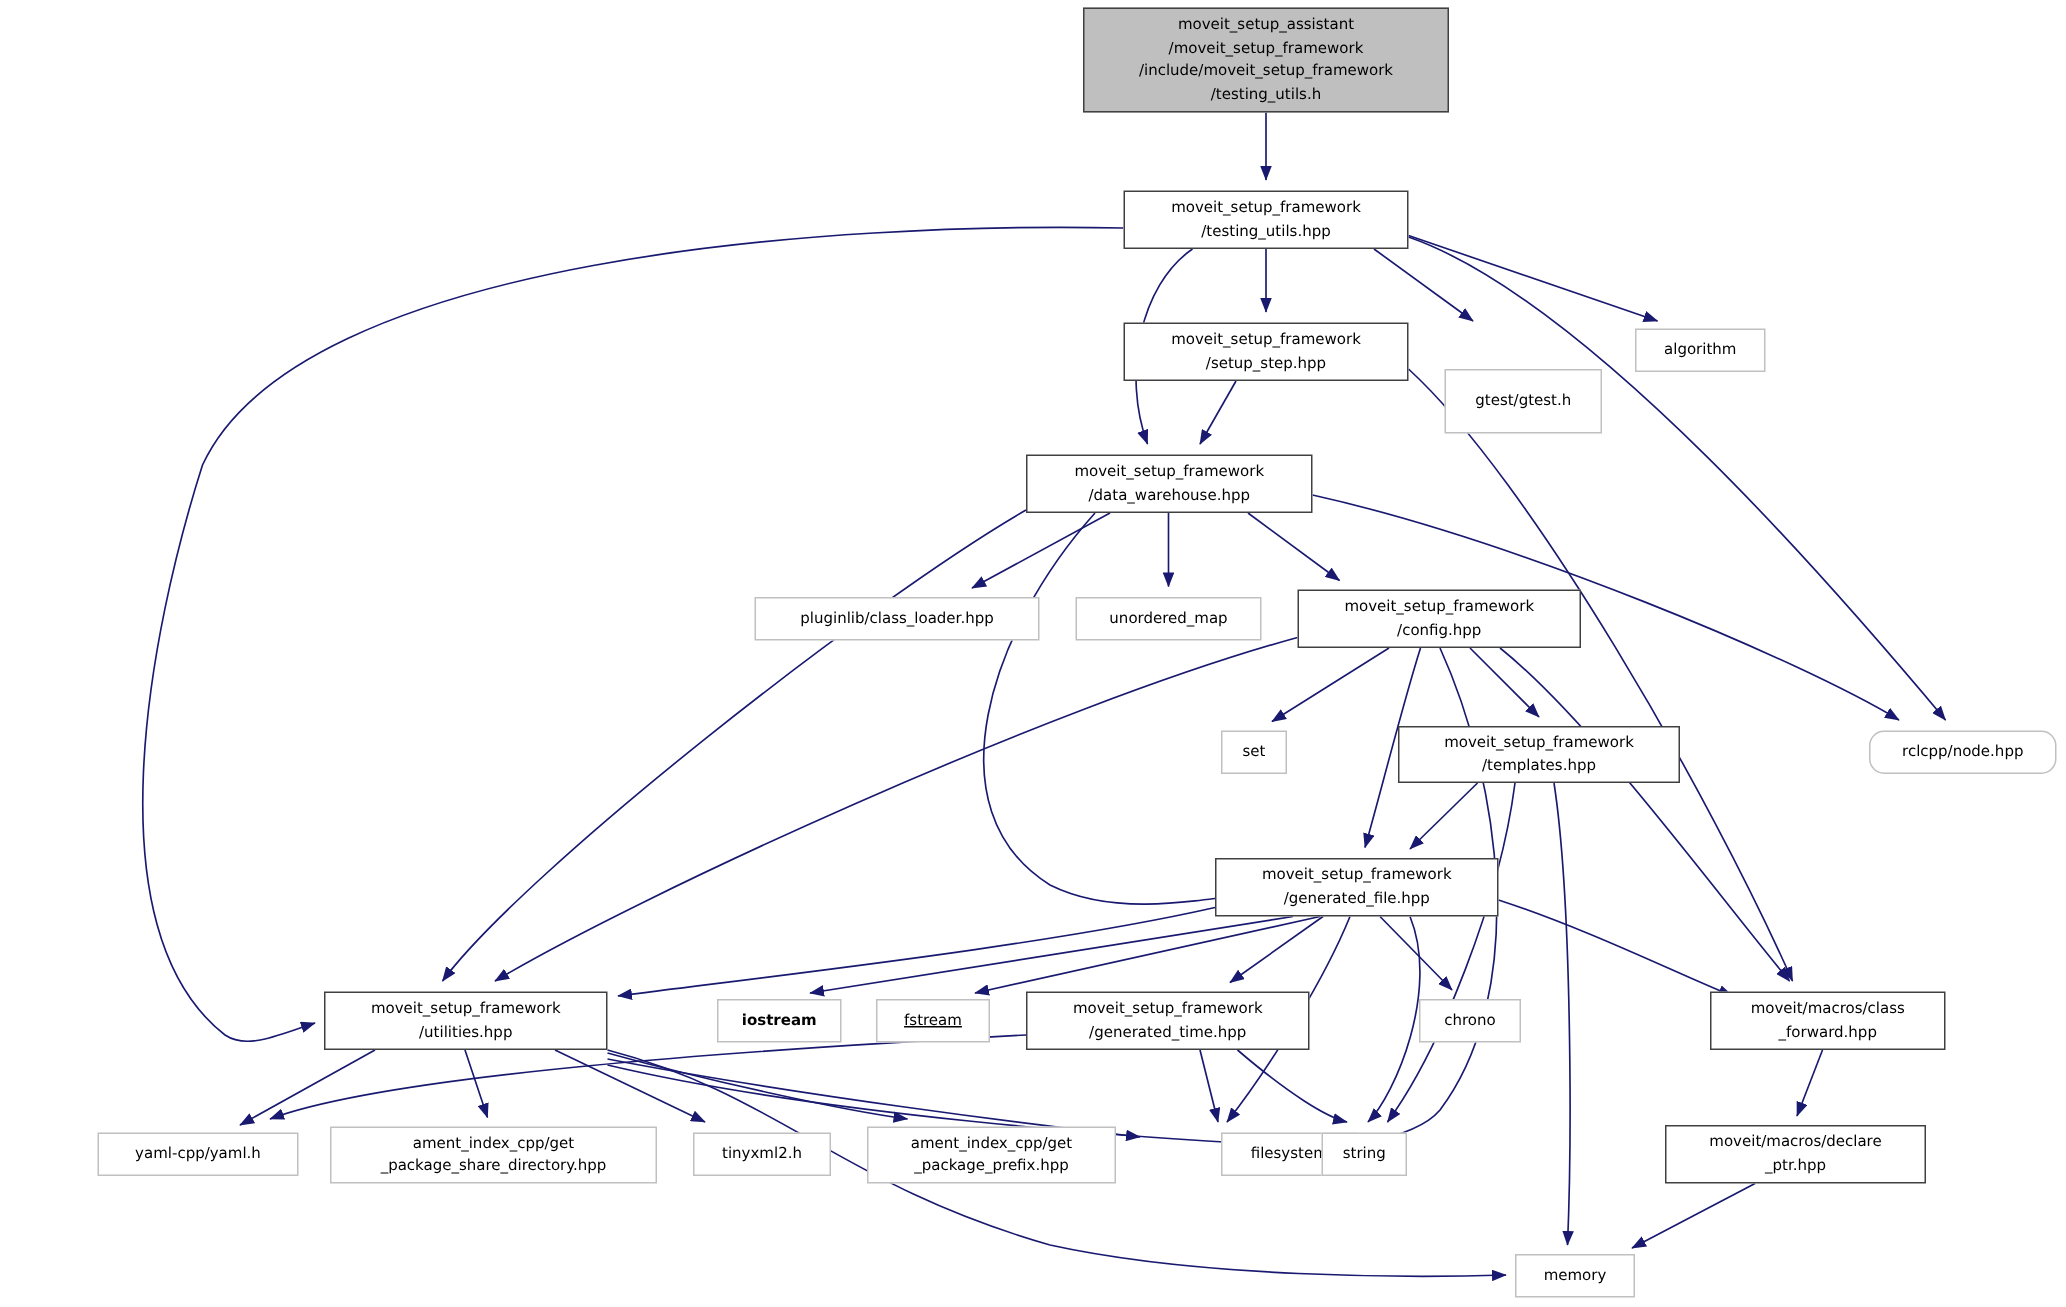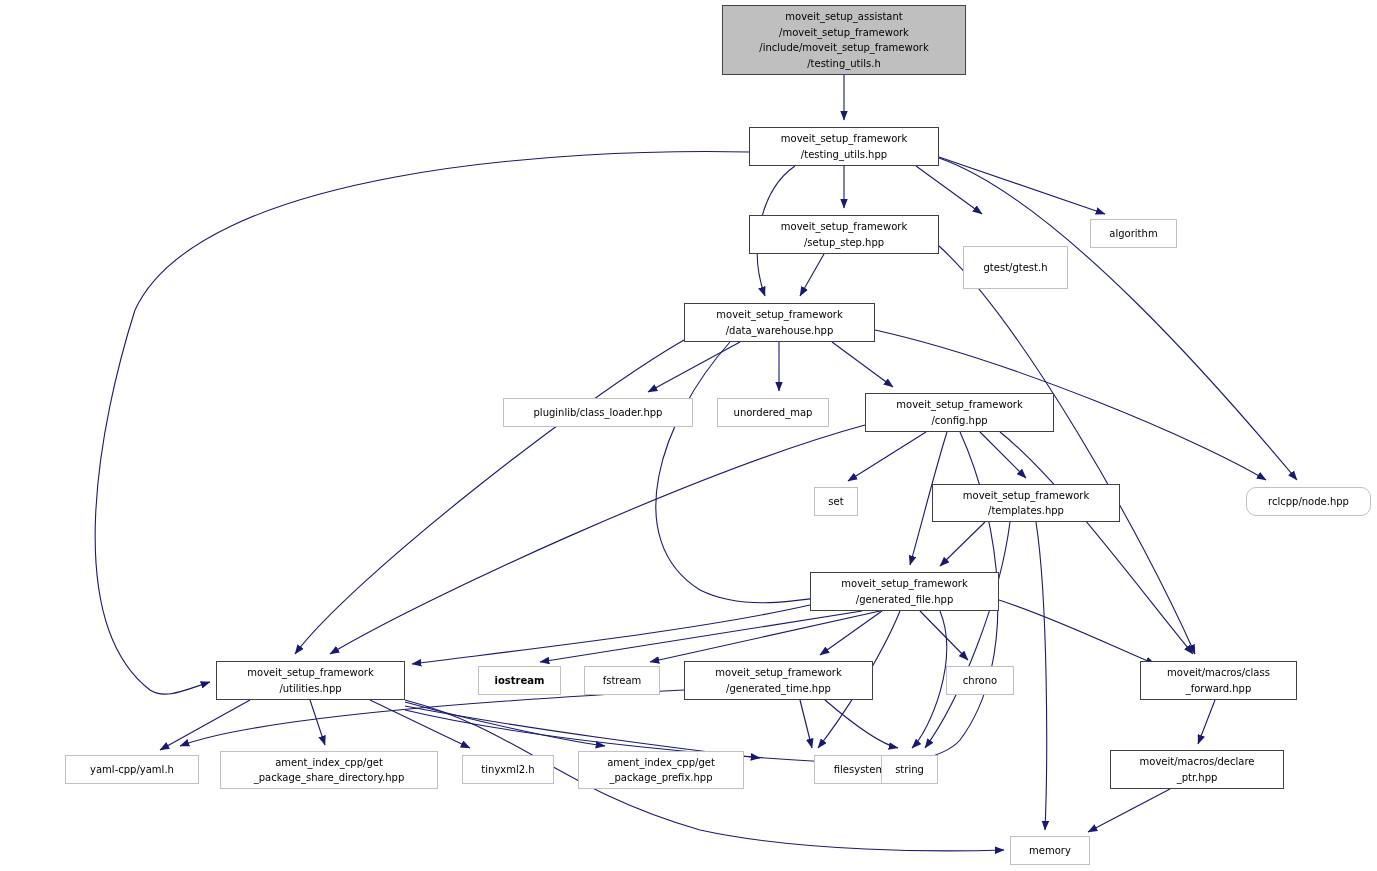--- a/index.html
+++ b/index.html
@@ -118,33 +118,33 @@
 /testing_utils.h</span></div>
       <div class="node hdr" style="left: 749px; top: 127px; width: 190px; height: 39px;"><span class="node-label">moveit_setup_framework
 /testing_utils.hpp</span></div>
       <div class="node hdr" style="left: 749px; top: 215px; width: 190px; height: 39px;"><span class="node-label">moveit_setup_framework
 /setup_step.hpp</span></div>
       <div class="node " style="left: 963px; top: 219px; width: 105px; height: 43px; margin-top: 27px;"><span class="node-label">gtest/gtest.h</span></div>
       <div class="node " style="left: 1090px; top: 219px; width: 87px; height: 29px;"><span class="node-label">algorithm</span></div>
       <div class="node hdr" style="left: 684px; top: 303px; width: 191px; height: 39px;"><span class="node-label">moveit_setup_framework
 /data_warehouse.hpp</span></div>
       <div class="node " style="left: 503px; top: 398px; width: 190px; height: 29px;"><span class="node-label">pluginlib/class_loader.hpp</span></div>
-      <div class="node " style="left: 717px; top: 398px; width: 112px; height: 29px; text-align: center;"><span class="node-label">unordered_map</span></div>
+      <div class="node " style="left: 717px; top: 398px; width: 124px; height: 29px; text-align: center;"><span class="node-label">unordered_map</span></div>
       <div class="node hdr" style="left: 865px; top: 393px; width: 189px; height: 39px;"><span class="node-label">moveit_setup_framework
 /config.hpp</span></div>
       <div class="node " style="left: 814px; top: 487px; width: 44px; height: 29px;"><span class="node-label">set</span></div>
       <div class="node hdr" style="left: 932px; top: 484px; width: 188px; height: 38px;"><span class="node-label">moveit_setup_framework
 /templates.hpp</span></div>
       <div class="node " style="left: 1246px; top: 487px; width: 125px; height: 29px; border-radius: 10px;"><span class="node-label">rclcpp/node.hpp</span></div>
       <div class="node hdr" style="left: 810px; top: 572px; width: 189px; height: 39px;"><span class="node-label">moveit_setup_framework
 /generated_file.hpp</span></div>
       <div class="node hdr" style="left: 216px; top: 661px; width: 189px; height: 39px;"><span class="node-label">moveit_setup_framework
 /utilities.hpp</span></div>
       <div class="node " style="left: 478px; top: 666px; width: 83px; height: 29px; font-weight: bold;"><span class="node-label">iostream</span></div>
-      <div class="node " style="left: 584px; top: 666px; width: 76px; height: 29px;"><span class="node-label">fstream</span></div>
+      <div class="node " style="left: 584px; top: 666px; width: 76px; height: 29px; text-decoration: underline;"><span class="node-label">fstream</span></div>
       <div class="node hdr" style="left: 684px; top: 661px; width: 189px; height: 39px;"><span class="node-label">moveit_setup_framework
 /generated_time.hpp</span></div>
       <div class="node " style="left: 946px; top: 666px; width: 68px; height: 29px;"><span class="node-label">chrono</span></div>
       <div class="node hdr" style="left: 1140px; top: 661px; width: 157px; height: 39px;"><span class="node-label">moveit/macros/class
 _forward.hpp</span></div>
       <div class="node " style="left: 65px; top: 755px; width: 134px; height: 29px;"><span class="node-label">yaml-cpp/yaml.h</span></div>
       <div class="node " style="left: 220px; top: 751px; width: 218px; height: 38px;"><span class="node-label">ament_index_cpp/get
 _package_share_directory.hpp</span></div>
       <div class="node " style="left: 462px; top: 755px; width: 92px; height: 29px;"><span class="node-label">tinyxml2.h</span></div>
       <div class="node " style="left: 578px; top: 751px; width: 166px; height: 38px;"><span class="node-label">ament_index_cpp/get

